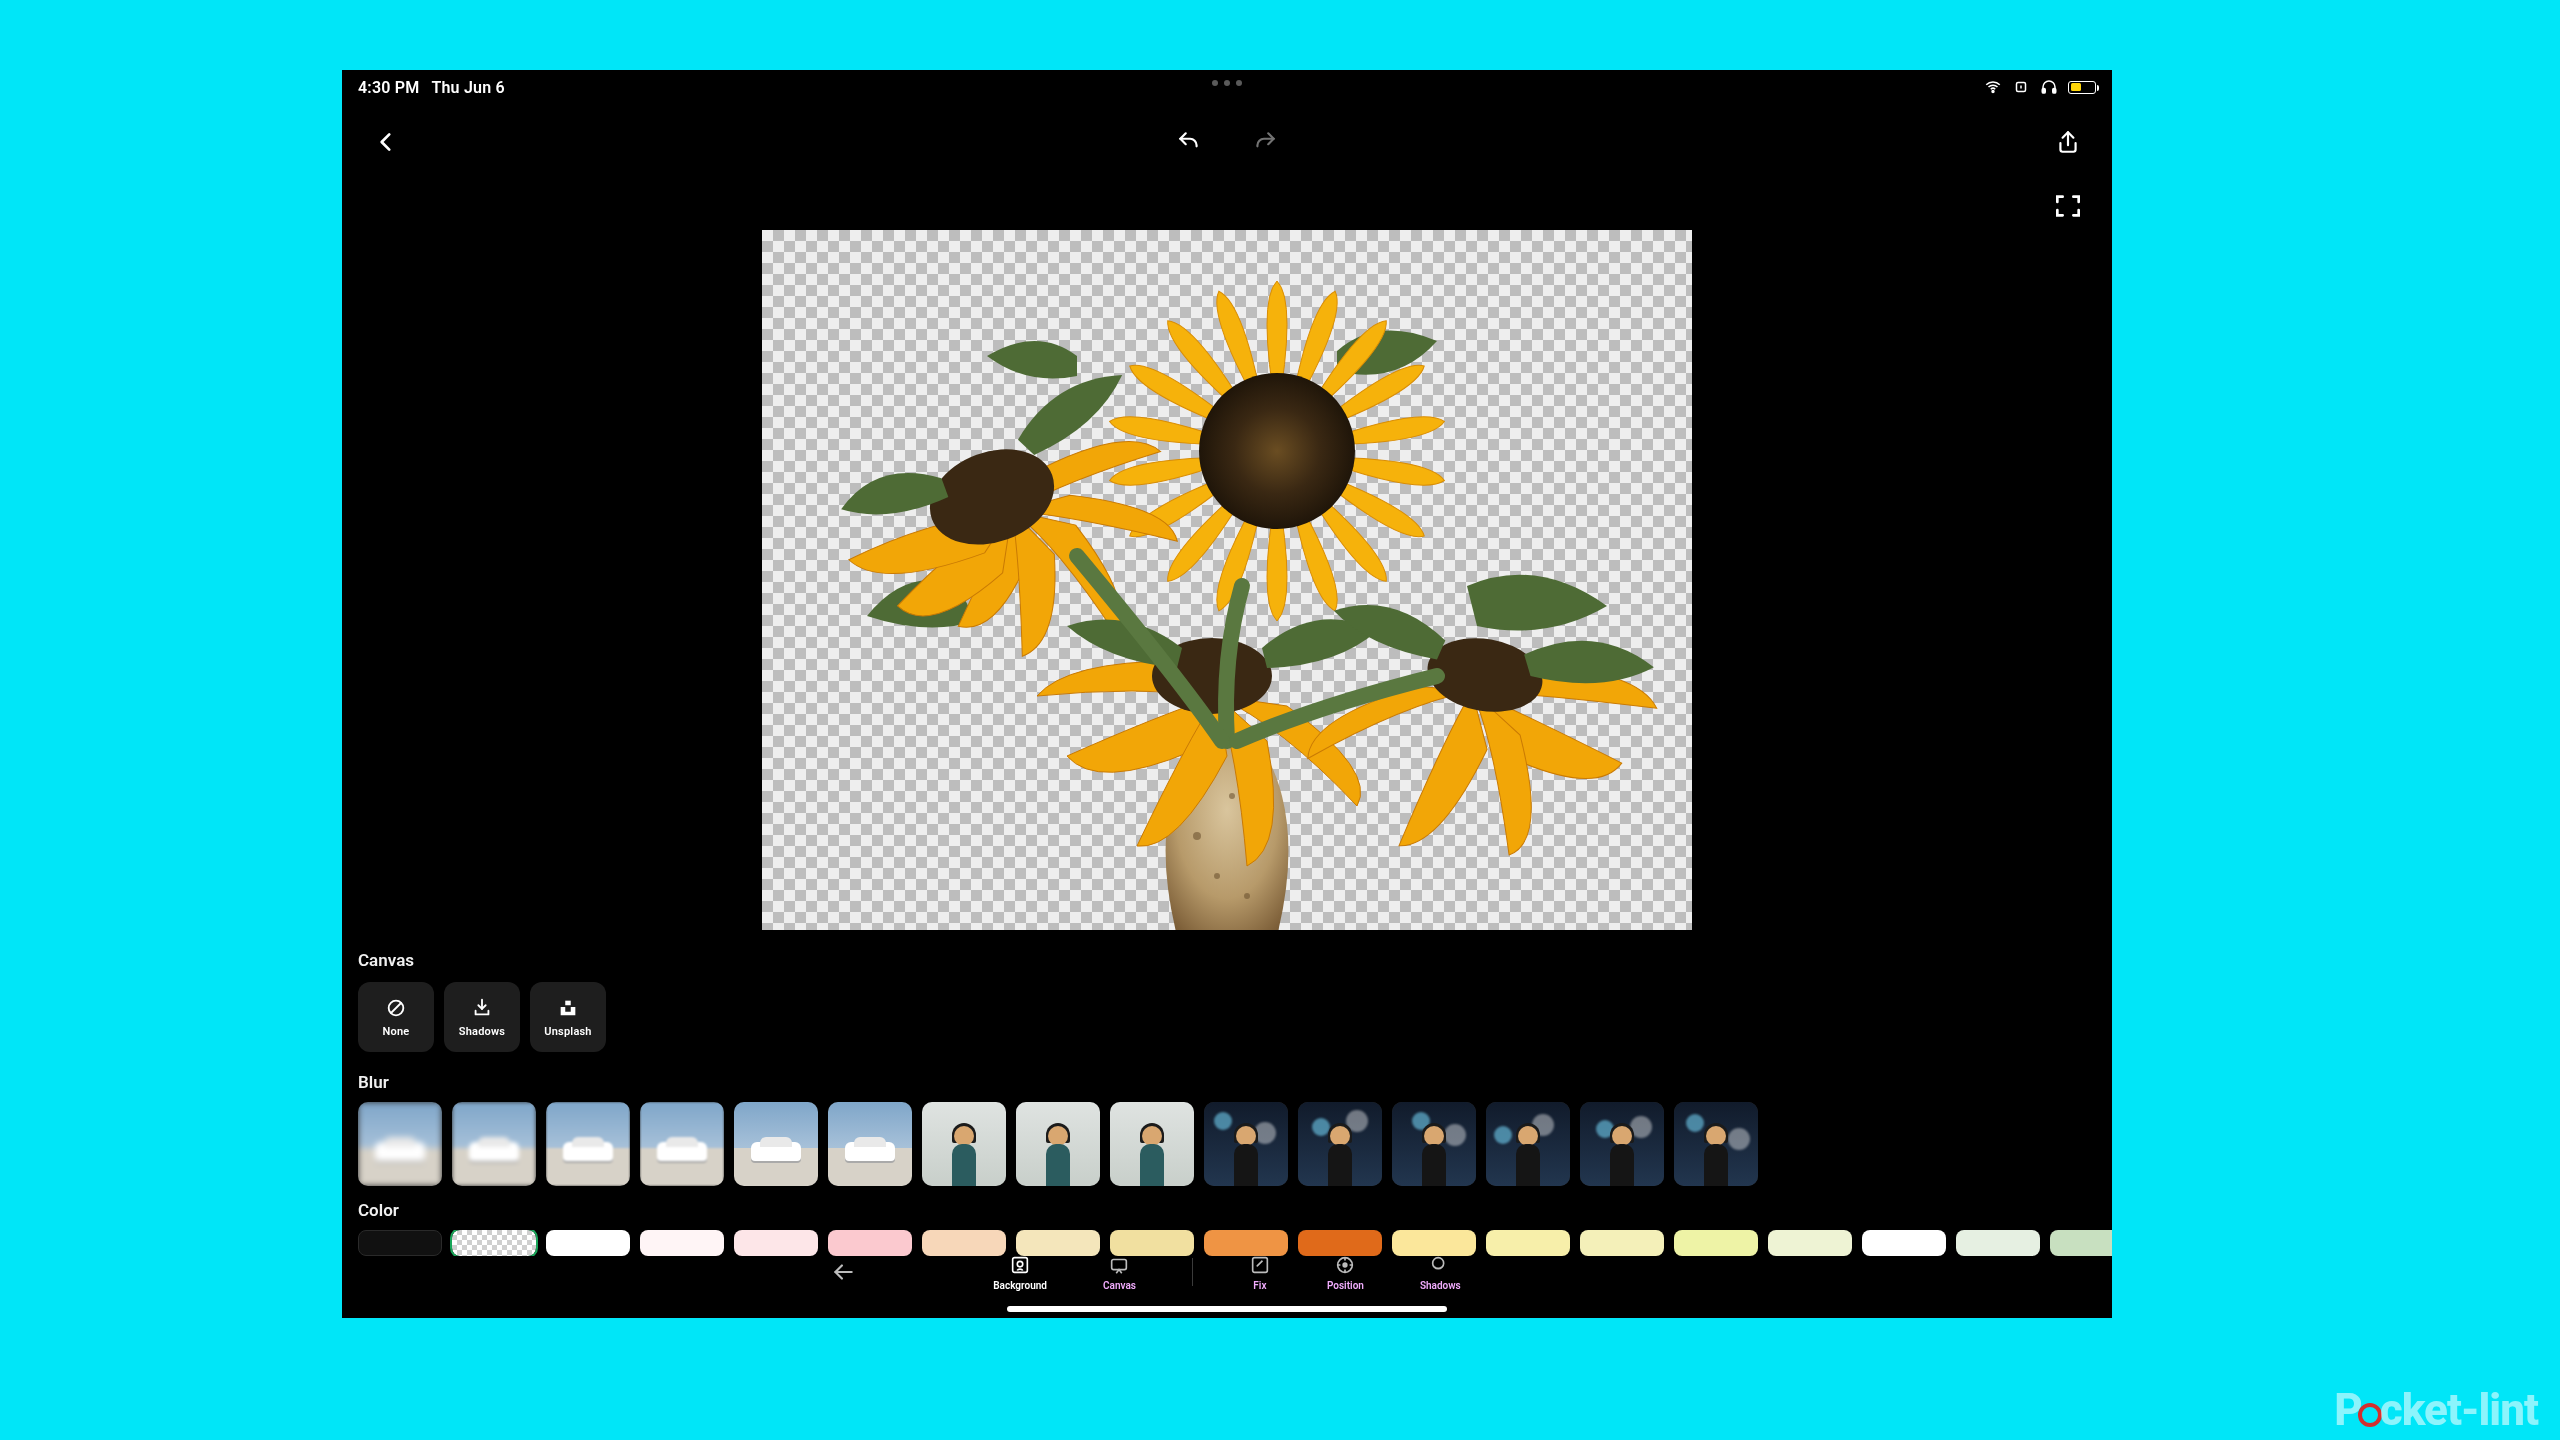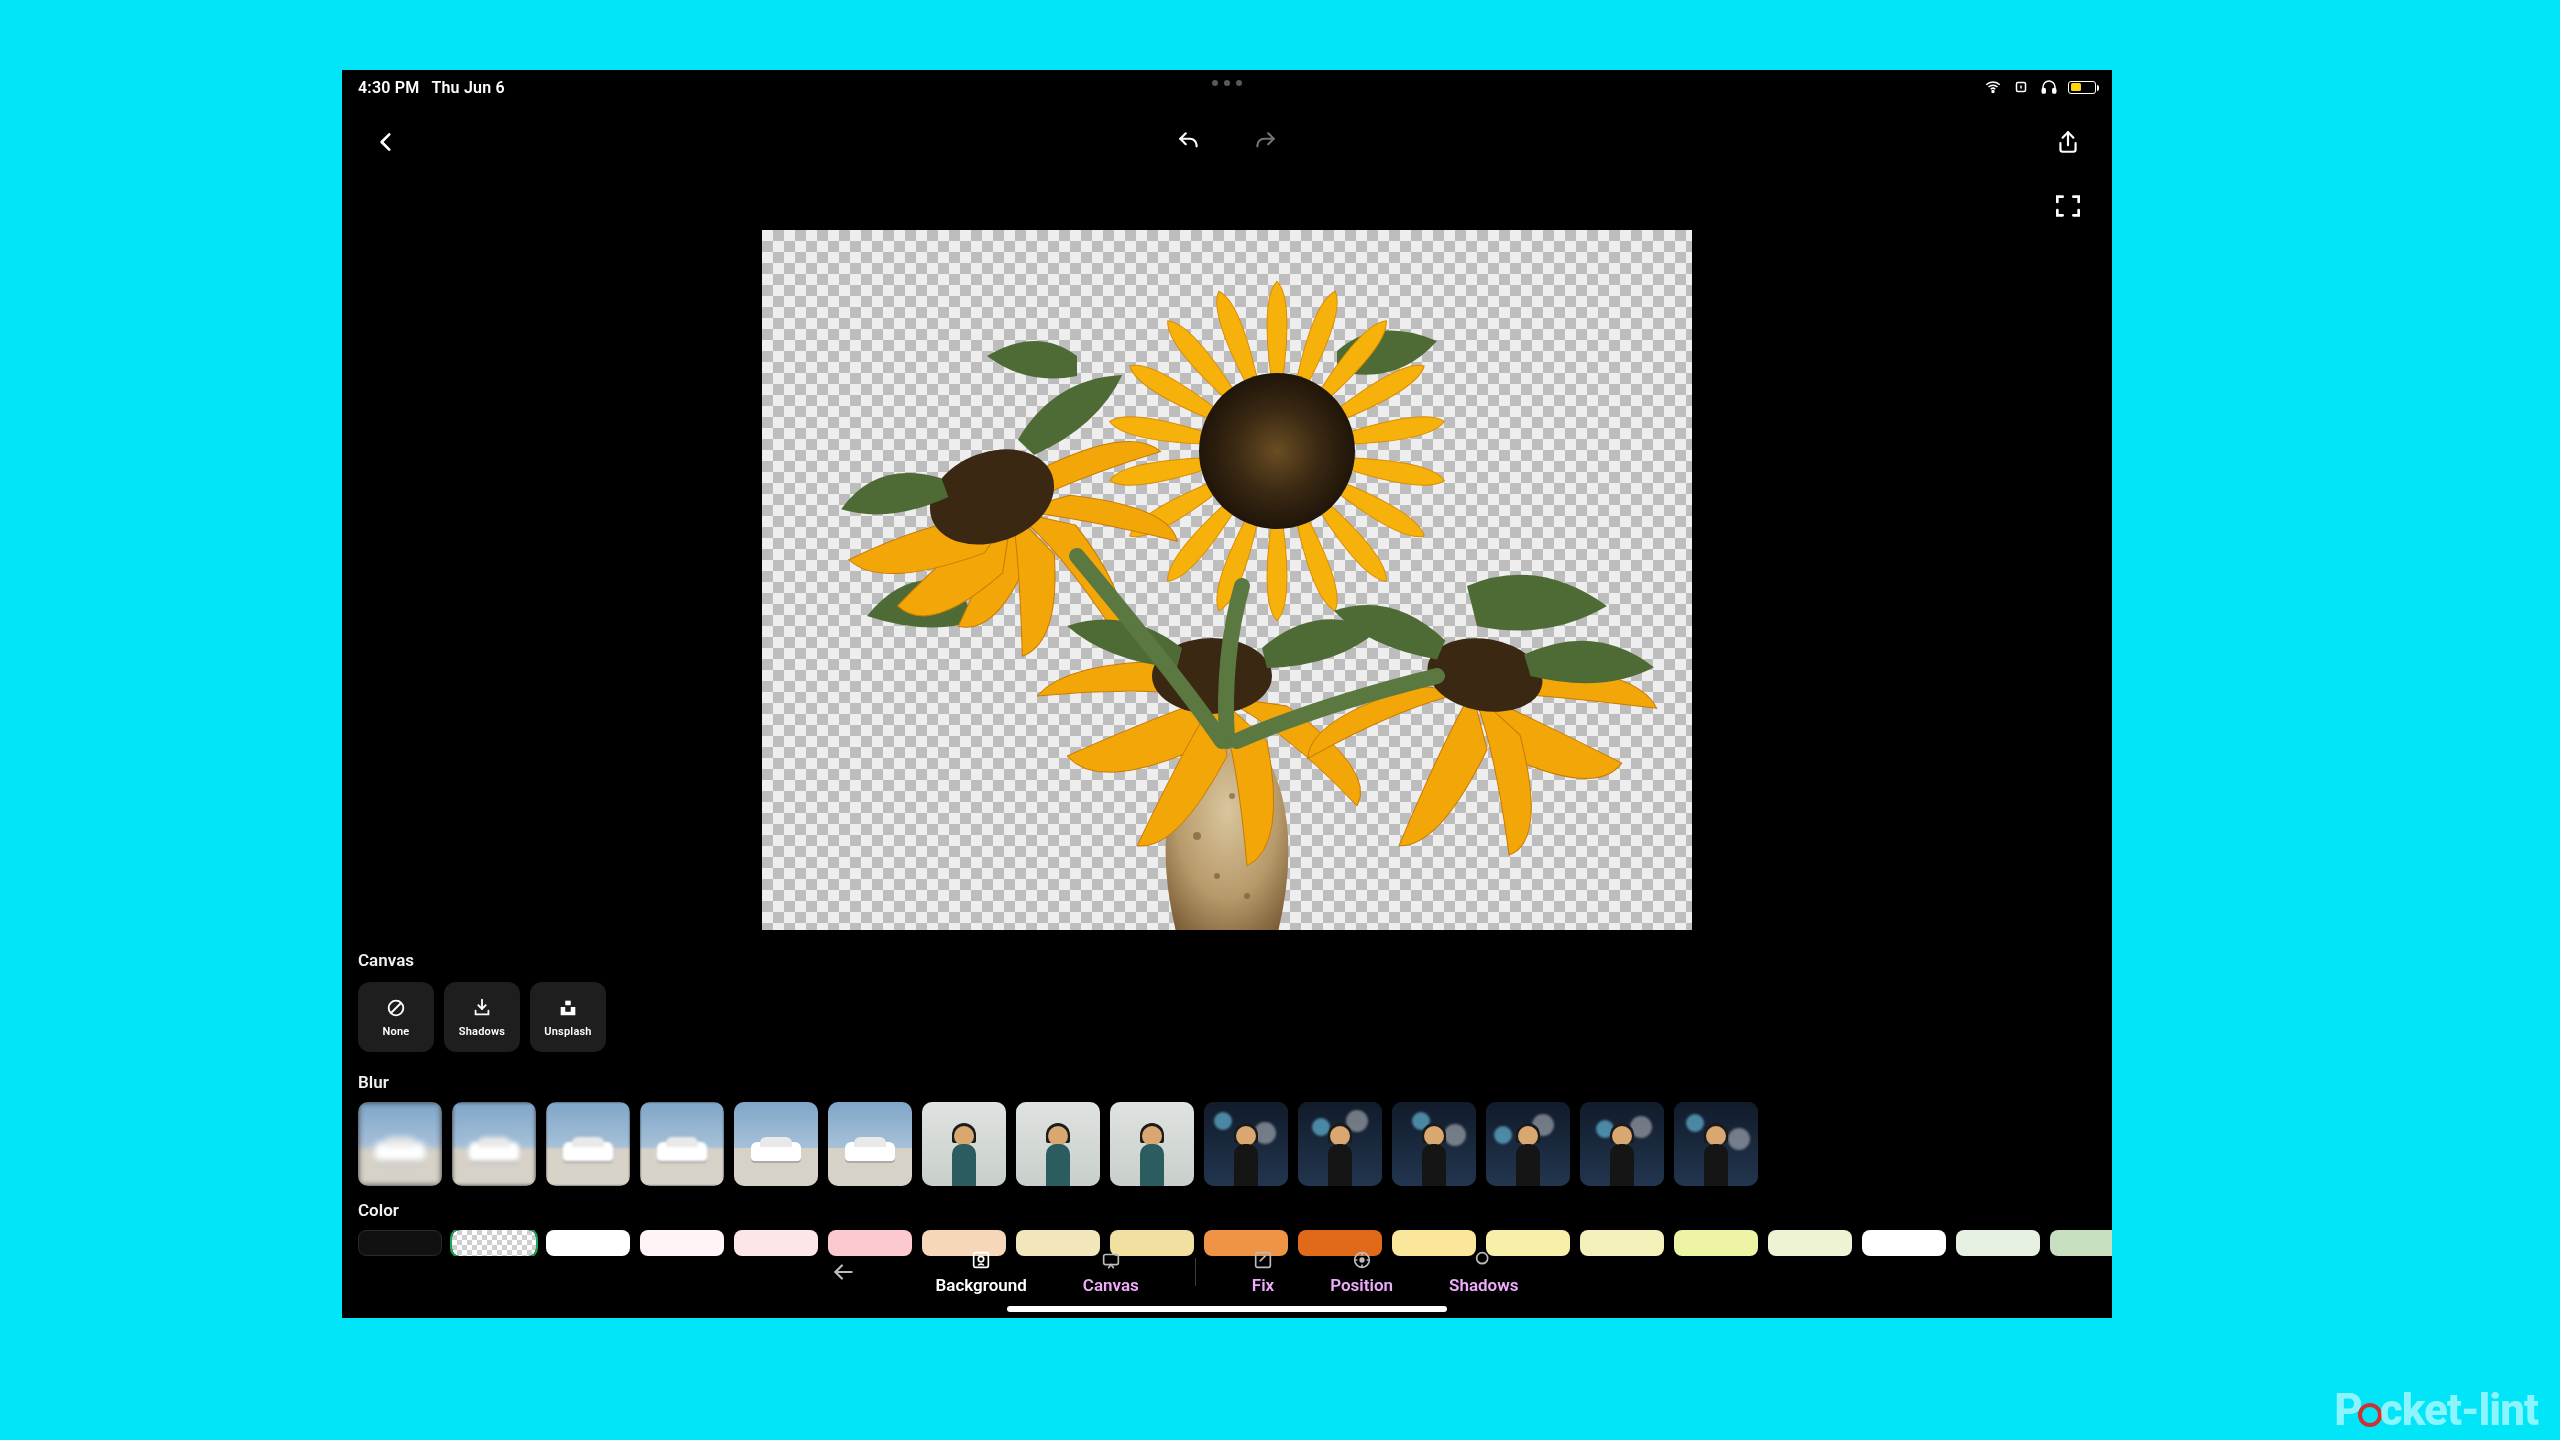--- a/index.html
+++ b/index.html
@@ -93,21 +93,21 @@
     background-image:
       linear-gradient(45deg,#cfcfcf 25%,transparent 25%,transparent 75%,#cfcfcf 75%),
       linear-gradient(45deg,#cfcfcf 25%,transparent 25%,transparent 75%,#cfcfcf 75%);
     background-size:10px 10px; background-position:0 0,5px 5px;
   }
 
   
   .bottom-bar { position:absolute; left:0; right:0; bottom:16px; height:60px; display:flex; align-items:center; justify-content:center; gap:56px; }
   .bottom-item { display:flex; flex-direction:column; align-items:center; gap:4px; cursor:pointer; color:#f0abfc; }
   .bottom-item.active { color:#fff; }
-  .bottom-item .lbl { font-size:17px; font-weight:600; }
+  .bottom-item .lbl { font-size:10px; font-weight:600; }
   .bottom-item svg { width:22px; height:22px; }
   .back-arrow { position:absolute; left:50%; margin-left:-400px; }
   .vdiv { width:1px; height:28px; background:#3a3a3a; }
 
   .home-indicator { position:absolute; left:50%; bottom:6px; transform:translateX(-50%); width:440px; height:6px; border-radius:3px; background:#fff; }
 
   .watermark { position:absolute; right:22px; bottom:4px; font-size:44px; font-weight:800; letter-spacing:-1px; color:rgba(255,255,255,.55); white-space:nowrap; }
   .watermark .dot { display:inline-block; width:24px; height:24px; border:4px solid #d32f2f; border-radius:50%; vertical-align:-2px; margin:0 -2px 0 -4px; }
 
   

